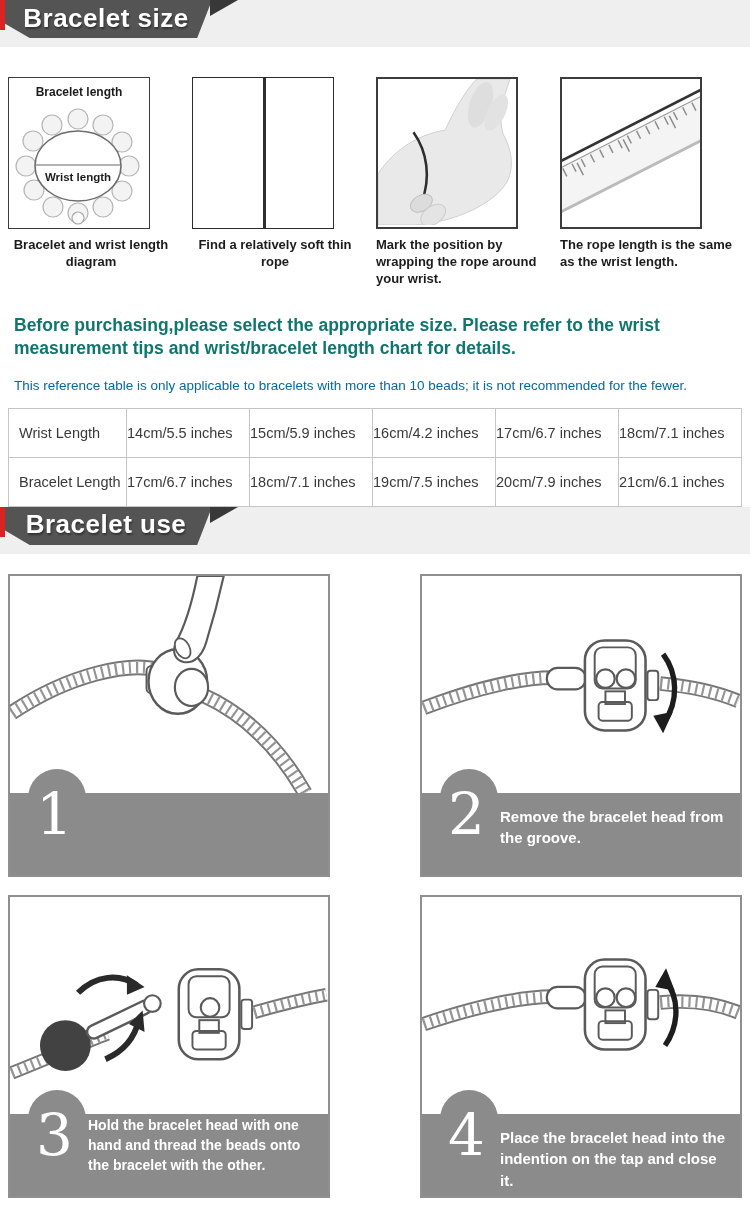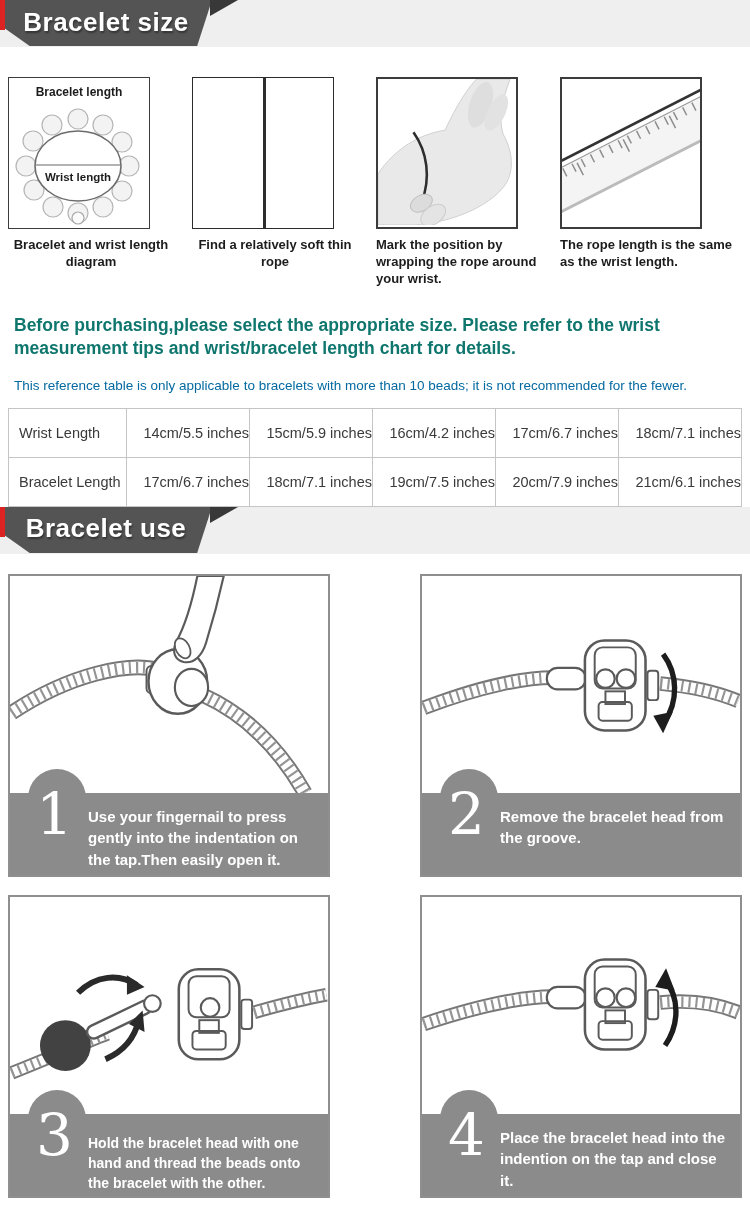--- a/index.html
+++ b/index.html
@@ -4,21 +4,21 @@
 <style>
   * { margin:0; padding:0; box-sizing:border-box; }
   html,body { width:750px; }
   body {
     height:1213px; overflow:hidden; background:#fff;
     font-family:"Liberation Sans","DejaVu Sans",sans-serif; color:#111;
   }
   
   .banner-strip { position:relative; height:47px; background:#efefef; }
   .ribbon {
-    position:absolute; left:0; top:0; width:212px; height:46px;
+    position:absolute; left:0; top:0; width:212px; height:38px;
     background:#545454; display:flex; align-items:center; justify-content:center;
     clip-path:polygon(2% 0, 100% 0, 93% 100%, 14% 100%, 2% 61%);
   }
   .ribbon-title {
     color:#fff; font-size:26px; font-weight:bold; letter-spacing:.5px;
     text-shadow:1px 2px 2px rgba(0,0,0,.4); padding-bottom:2px;
   }
   .ribbon-red { position:absolute; left:0; top:0; width:5px; height:30px; background:#dd2222; }
   .ribbon-fold {
     position:absolute; left:210px; top:0; width:0; height:0;
@@ -35,21 +35,21 @@
   .fig3 .fig-img { border:2px solid #3c3c3c; }
   .fig4 .fig-img { border:2px solid #3c3c3c; }
   .rope-line { position:absolute; left:50%; top:0; width:3px; height:100%; background:#2e2e2e; }
   
   .intro { margin:26px 14px 0; font-size:17.5px; font-weight:bold; line-height:1.35; color:#0f766e; }
   .note { margin:17px 14px 0; font-size:13.5px; font-weight:normal; color:#0369a1; }
   
   .size-table { margin:15px 8px 0; border-collapse:collapse; width:734px; table-layout:fixed; }
   .size-table td {
     border:1px solid #c5c5c5; height:49px; font-size:14.5px; color:#3a3a3a;
-    text-align:right; vertical-align:middle; background:#fff;
+    text-align:left; vertical-align:middle; background:#fff;
   }
   .size-table td.rowlabel { text-align:left; padding-left:10px; width:118px; }
   
   .use-grid {
     margin:20px 8px 0; display:grid; grid-template-columns:322px 322px;
     justify-content:space-between; row-gap:18px;
   }
   .panel { position:relative; height:303px; border:2px solid #8f8f8f; background:#fff; overflow:hidden; }
   .panel-art { position:absolute; inset:0 0 82px 0; }
   .panel-art svg { width:100%; height:100%; display:block; }
@@ -189,21 +189,20 @@
           <ellipse cx="170" cy="108" rx="30" ry="33" fill="#fff" stroke="#5a5a5a" stroke-width="2.5"></ellipse>
           <ellipse cx="184" cy="114" rx="17" ry="19" fill="#fff" stroke="#5a5a5a" stroke-width="2.2"></ellipse>
           <path d="M190,0 C185,25 178,50 168,68 C164,78 167,86 176,88 C187,90 195,81 199,68 C207,42 213,18 217,0 Z" fill="#fff" stroke="#5a5a5a" stroke-width="2.2"></path>
           <ellipse cx="175" cy="74" rx="7" ry="11" transform="rotate(-28 175 74)" fill="#fff" stroke="#5a5a5a" stroke-width="1.8"></ellipse>
         </g>
       </svg>
     </div>
     <div class="panel-caption">
       <div class="bump"></div>
       <div class="step-num">1</div>
-      <div class="step-text">Use your fingernail to press gently into the indentation on the tap.Then easily open it.</div>
     </div>
   </div>
 
   <div class="panel">
     <div class="panel-art">
       <svg viewBox="0 0 322 222">
         <path d="M0,135 C60,112 105,104 132,104" stroke="#777" stroke-width="15" fill="none"></path>
         <path d="M0,135 C60,112 105,104 132,104" stroke="#fff" stroke-width="11" fill="none"></path>
         <path d="M0,135 C60,112 105,104 132,104" stroke="#949494" stroke-width="11" fill="none" stroke-dasharray="2.2 5"></path>
         <path d="M242,110 C275,113 303,120 322,128" stroke="#777" stroke-width="15" fill="none"></path>
@@ -254,21 +253,21 @@
         </g>
         <rect x="235" y="105" width="11" height="30" rx="3" fill="#fff" stroke="#5a5a5a" stroke-width="2"></rect>
         <path d="M248,118 C276,110 300,104 322,100" stroke="#777" stroke-width="14" fill="none"></path>
         <path d="M248,118 C276,110 300,104 322,100" stroke="#fff" stroke-width="10" fill="none"></path>
         <path d="M248,118 C276,110 300,104 322,100" stroke="#949494" stroke-width="10" fill="none" stroke-dasharray="2.2 5"></path>
       </svg>
     </div>
     <div class="panel-caption">
       <div class="bump"></div>
       <div class="step-num">3</div>
-      <div class="step-text" style="font-size:14px; padding-top:20px;">Hold the bracelet head with one hand and thread the beads onto the bracelet with the other.</div>
+      <div class="step-text" style="font-size:14px; padding-top:2px;">Hold the bracelet head with one hand and thread the beads onto the bracelet with the other.</div>
     </div>
   </div>
 
   <div class="panel">
     <div class="panel-art">
       <svg viewBox="0 0 322 222">
         <path d="M0,130 C60,110 105,102 132,102" stroke="#777" stroke-width="15" fill="none"></path>
         <path d="M0,130 C60,110 105,102 132,102" stroke="#fff" stroke-width="11" fill="none"></path>
         <path d="M0,130 C60,110 105,102 132,102" stroke="#949494" stroke-width="11" fill="none" stroke-dasharray="2.2 5"></path>
         <path d="M242,108 C272,105 300,109 322,118" stroke="#777" stroke-width="15" fill="none"></path>

